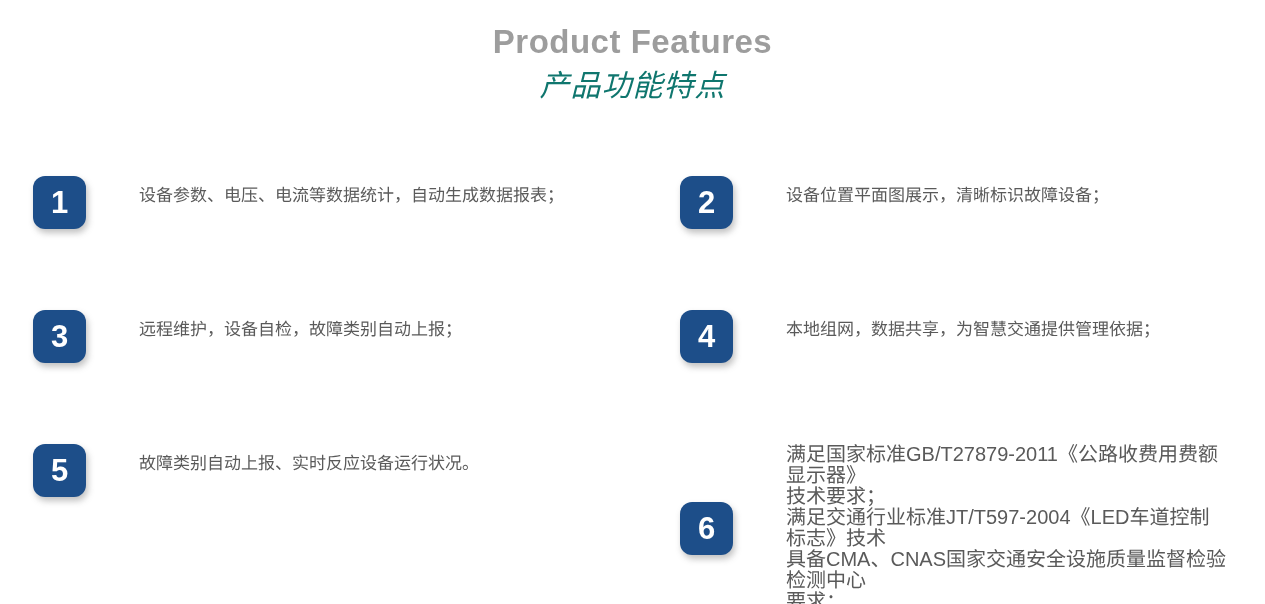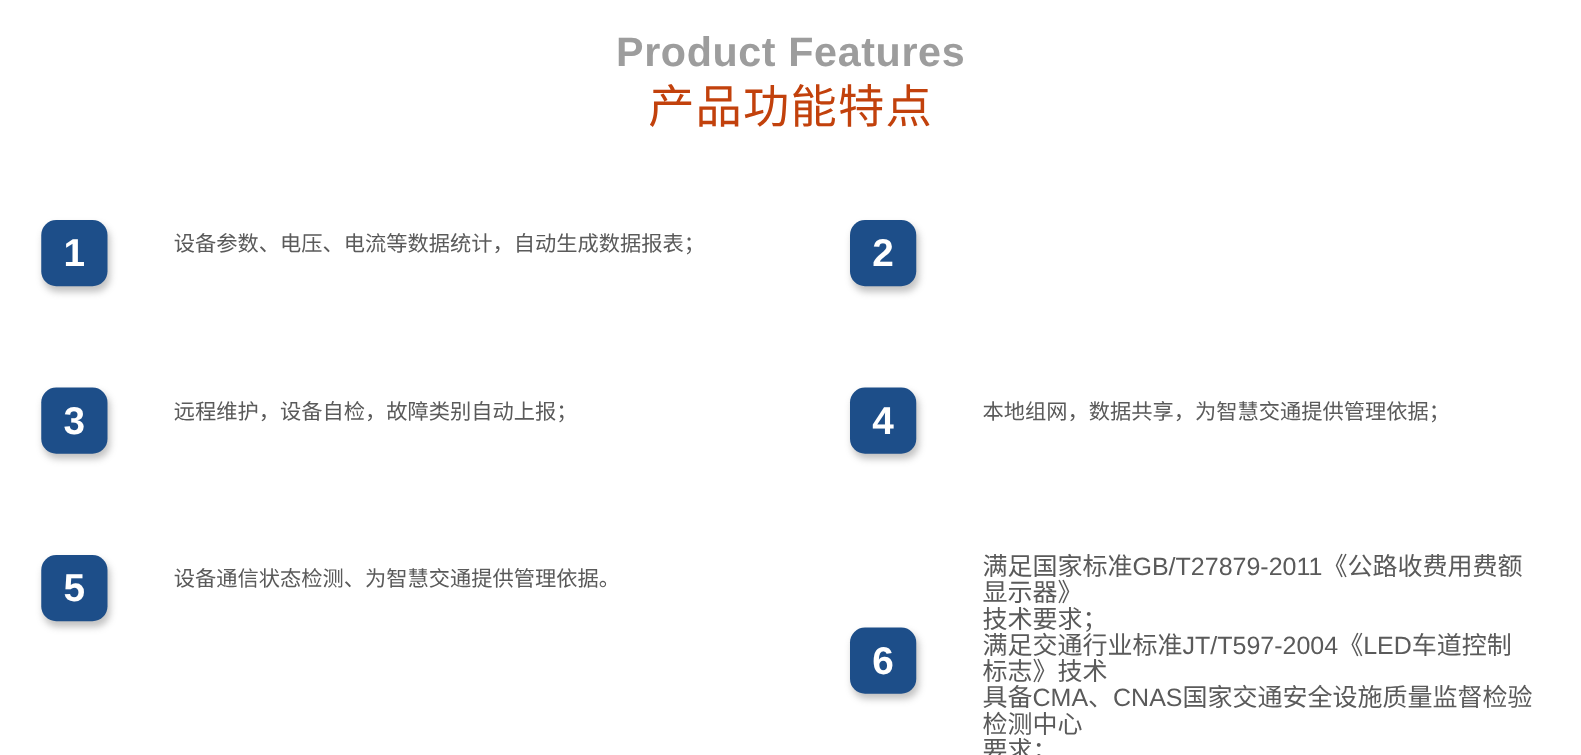--- a/index.html
+++ b/index.html
@@ -30,27 +30,28 @@
   }
   .title-en {
     font-size: 33px;
     font-weight: bold;
     color: #9d9d9d;
     letter-spacing: 0.5px;
     line-height: 40px;
     margin: 0;
   }
   .title-cn {
-    font-size: 37px;
+    font-size: 30px;
     font-weight: normal;
-    color: #c2410c;
+    color: #0f766e;
     letter-spacing: 1px;
     line-height: 44px;
     margin: 0;
     margin-top: 2px;
+    font-style: italic;
   }
 
   
   .features {
     position: absolute;
     top: 176px;
     left: 0;
     width: 1265px;
   }
 
@@ -135,20 +136,21 @@
     <div class="feature-row row-1">
       <div class="col-left">
         <div class="feature-item">
           <div class="badge">1</div>
           <div class="feature-text">设备参数、电压、电流等数据统计，自动生成数据报表；</div>
         </div>
       </div>
       <div class="col-right">
         <div class="feature-item">
           <div class="badge">2</div>
+          <div class="feature-text">设备位置平面图展示，清晰标识故障设备；</div>
         </div>
       </div>
     </div>
 
     <div class="feature-row row-2">
       <div class="col-left">
         <div class="feature-item">
           <div class="badge">3</div>
           <div class="feature-text">远程维护，设备自检，故障类别自动上报；</div>
         </div>
@@ -158,21 +160,21 @@
           <div class="badge">4</div>
           <div class="feature-text">本地组网，数据共享，为智慧交通提供管理依据；</div>
         </div>
       </div>
     </div>
 
     <div class="feature-row row-3">
       <div class="col-left">
         <div class="feature-item">
           <div class="badge">5</div>
-          <div class="feature-text">设备通信状态检测、为智慧交通提供管理依据。</div>
+          <div class="feature-text">故障类别自动上报、实时反应设备运行状况。</div>
         </div>
       </div>
       <div class="col-right">
         <div class="feature-item centered">
           <div class="badge">6</div>
           <div class="feature-text small">
               <span class="line">满足国家标准GB/T27879-2011《公路收费用费额显示器》</span>
               <span class="line">技术要求；</span>
               <span class="line">满足交通行业标准JT/T597-2004《LED车道控制标志》技术</span>
               <span class="line">具备CMA、CNAS国家交通安全设施质量监督检验检测中心</span>

